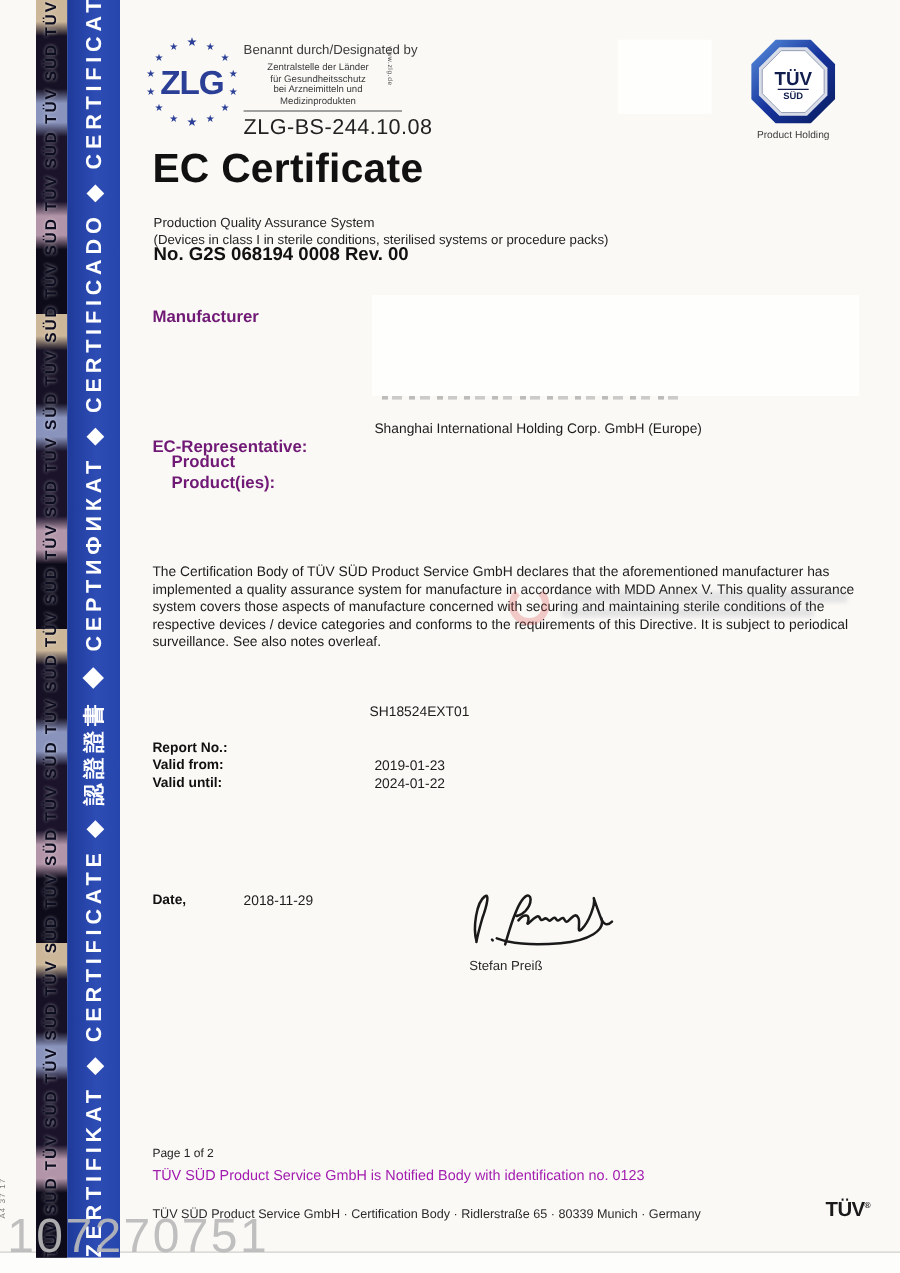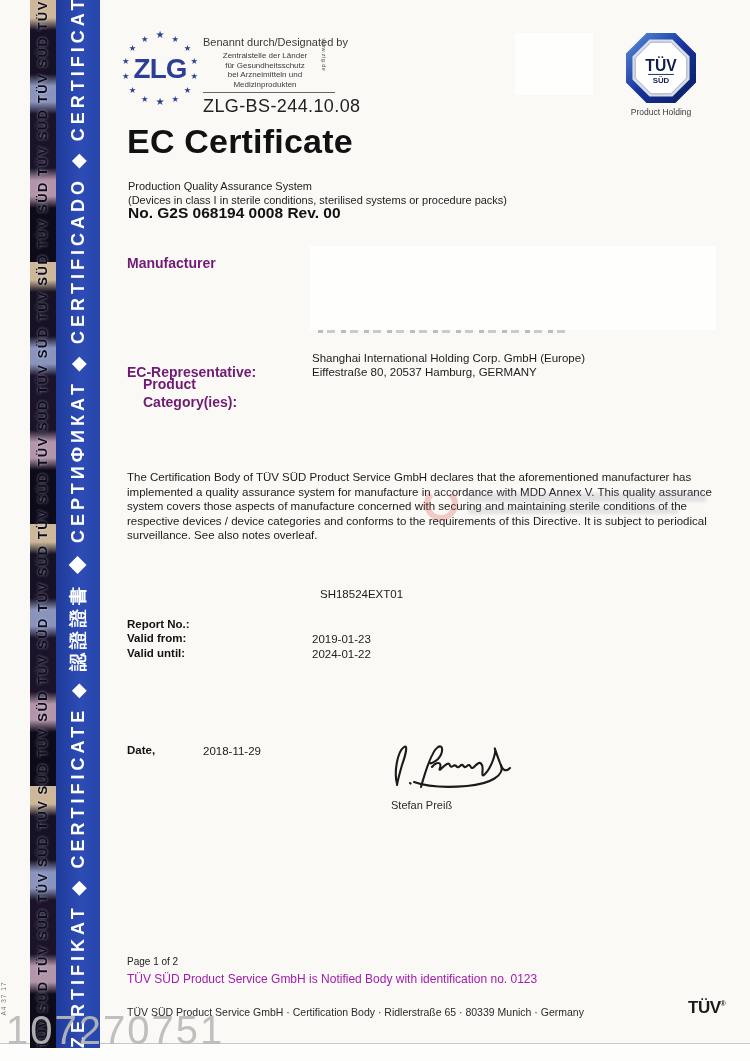--- a/index.html
+++ b/index.html
@@ -81,21 +81,21 @@
   .val{font-size:11.5px;color:#1c1c1c;line-height:14px;}
   .f-manu{left:127px;top:255px;}
   .f-ecrep{left:127px;top:350px;margin-top:14px;}
   .v-ecrep{left:312px;top:351px;}
   .f-prodcat{left:127px;top:376px;line-height:17.5px;margin-left:16px;}
   .paragraph{
     position:absolute;left:127px;top:470px;width:598px;
     font-size:11.5px;line-height:14.5px;color:#1b1b1b;
   }
   .f-report{left:127px;top:618px;}
-  .v-report{left:320px;top:587px;}
+  .v-report{left:308px;top:587px;}
   .f-validfrom{left:127px;top:632px;}
   .v-validfrom{left:312px;top:632px;}
   .f-validuntil{left:127px;top:647px;}
   .v-validuntil{left:312px;top:647px;}
   .f-date{left:127px;top:744px;}
   .v-date{left:203px;top:744px;}
   .signature{position:absolute;left:383px;top:738px;width:136px;height:58px;}
   .signatory{position:absolute;left:391px;top:799px;font-size:11px;color:#2a2a2a;}
 
   
@@ -187,26 +187,25 @@
   </div>
   <div class="cert-no">No. G2S 068194 0008 Rev. 00</div>
 
   <div class="abs lbl f-manu">Manufacturer</div>
   <div class="redact-manu"></div>
   <div class="redact-dashes"></div>
 
   <div class="abs lbl f-ecrep">EC-Representative:</div>
   <div class="abs val v-ecrep">
     <div>Shanghai International Holding Corp. GmbH (Europe)</div>
-    <div>Eiffestraße 80, 20537 Hamburg, GERMANY</div>
   </div>
 
   <div class="abs lbl f-prodcat">
     <div>Product</div>
-    <div>Category(ies):</div>
+    <div>Product(ies):</div>
   </div>
 
   <div class="paragraph">The Certification Body of TÜV SÜD Product Service GmbH declares that the aforementioned manufacturer has implemented a quality assurance system for manufacture in accordance with MDD Annex V. This quality assurance system covers those aspects of manufacture concerned with securing and maintaining sterile conditions of the respective devices / device categories and conforms to the requirements of this Directive. It is subject to periodical surveillance. See also notes overleaf.</div>
 
   <div class="wm-swirl"></div>
   <div class="wm-bar1"></div>
   <div class="wm-bar2"></div>
 
   <div class="abs lbl-sm f-report">Report No.:</div>
   <div class="abs val v-report">SH18524EXT01</div>

